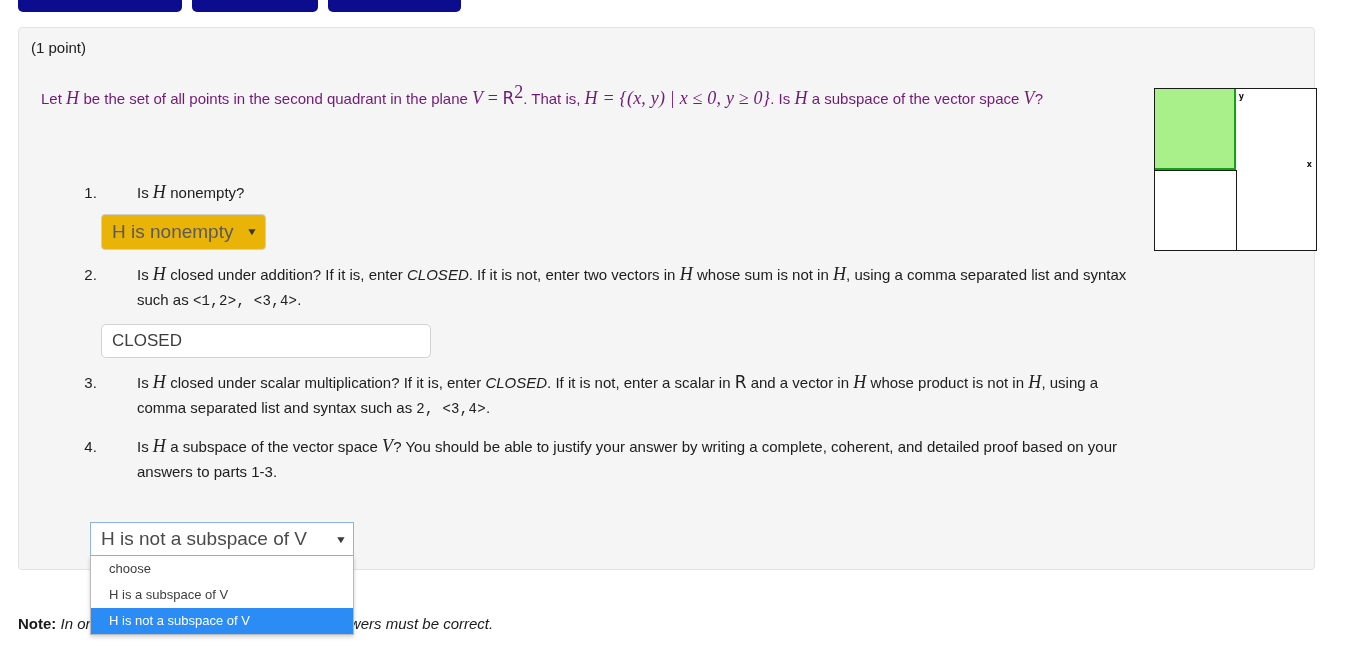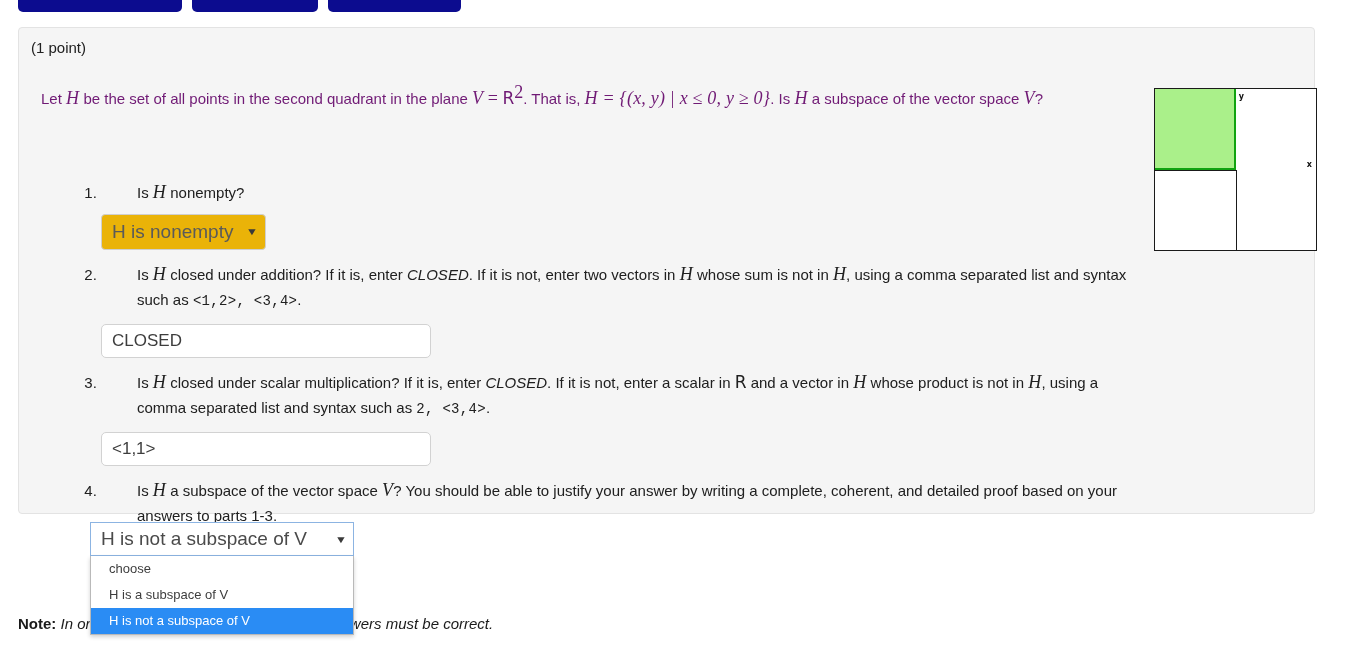--- a/index.html
+++ b/index.html
@@ -40,21 +40,21 @@
     white-space: nowrap;
     cursor: pointer;
   }
 
   
   .problem-panel {
     position: absolute;
     left: 18px;
     top: 27px;
     width: 1297px;
-    height: 487px;
+    height: 543px;
     background: #f5f5f5;
     border: 1px solid #e3e3e3;
     border-radius: 4px;
     box-sizing: border-box;
   }
 
   .point-value {
     position: absolute;
     left: 12px;
     top: 11px;
@@ -296,21 +296,20 @@
       </span>
     </li>
 
     <li>
       <span class="q-text"><span>Is </span><span class="m">H</span><span> closed under addition? If it is, enter </span><span class="ital">CLOSED</span><span>. If it is not, enter two vectors in </span><span class="m">H</span><span> whose sum is not in </span><span class="m">H</span><span>, using a comma separated list and syntax such as </span><span class="mono">&lt;1,2&gt;,  &lt;3,4&gt;</span><span>.</span></span>
       <input class="answer-input" type="text" value="CLOSED" style="">
     </li>
 
     <li>
       <span class="q-text"><span>Is </span><span class="m">H</span><span> closed under scalar multiplication? If it is, enter </span><span class="ital">CLOSED</span><span>. If it is not, enter a scalar in </span><span class="bb">R</span><span> and a vector in </span><span class="m">H</span><span> whose product is not in </span><span class="m">H</span><span>, using a comma separated list and syntax such as </span><span class="mono">2,  &lt;3,4&gt;</span><span>.</span></span>
-      <input class="answer-input" type="text" value="&lt;1,1&gt;" style="">
     </li>
 
     <li>
       <span class="q-text"><span>Is </span><span class="m">H</span><span> a subspace of the vector space </span><span class="m">V</span><span>? You should be able to justify your answer by writing a complete, coherent, and detailed proof based on your answers to parts 1-3.</span></span>
     </li>
 
   </ol>
 </div>
 
 <div class="select-open-wrap">

